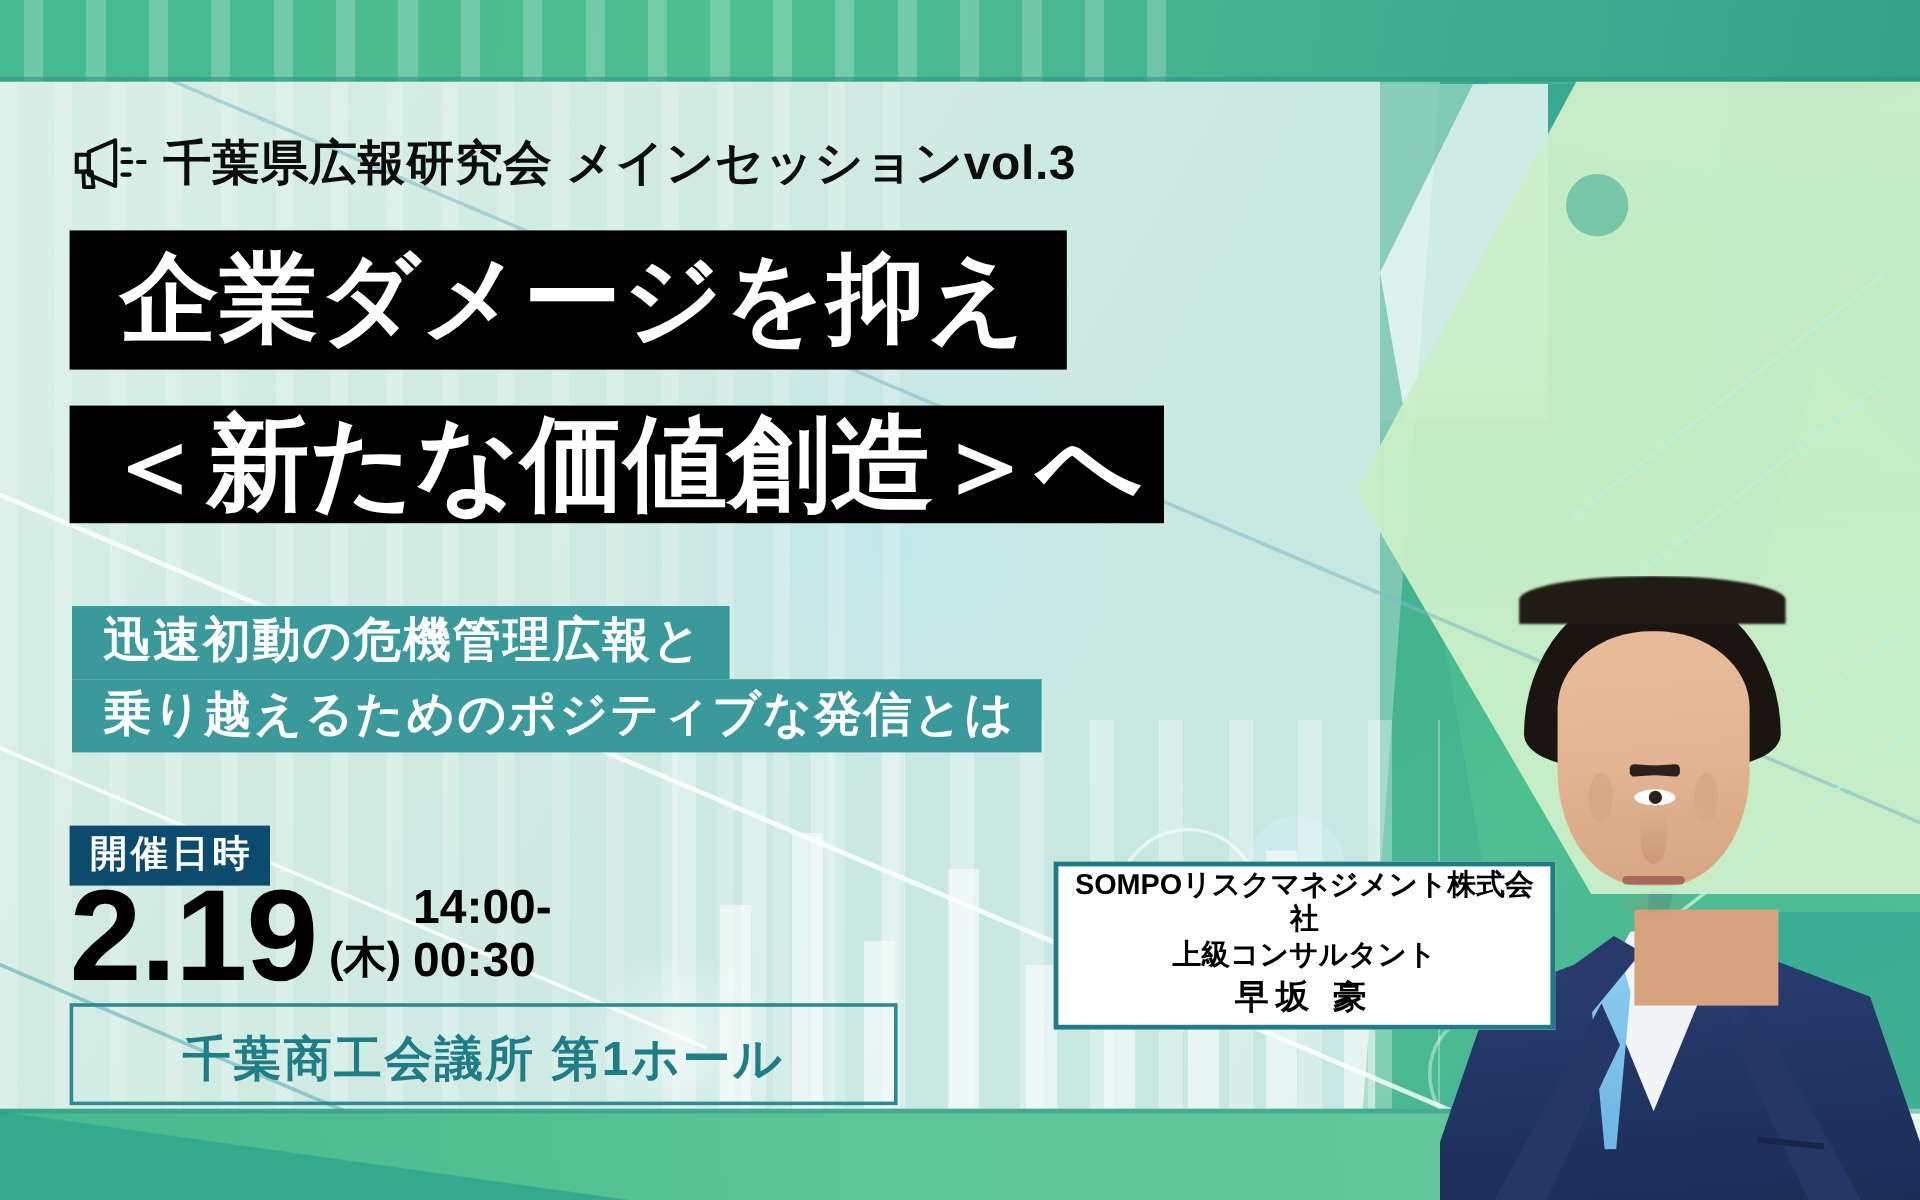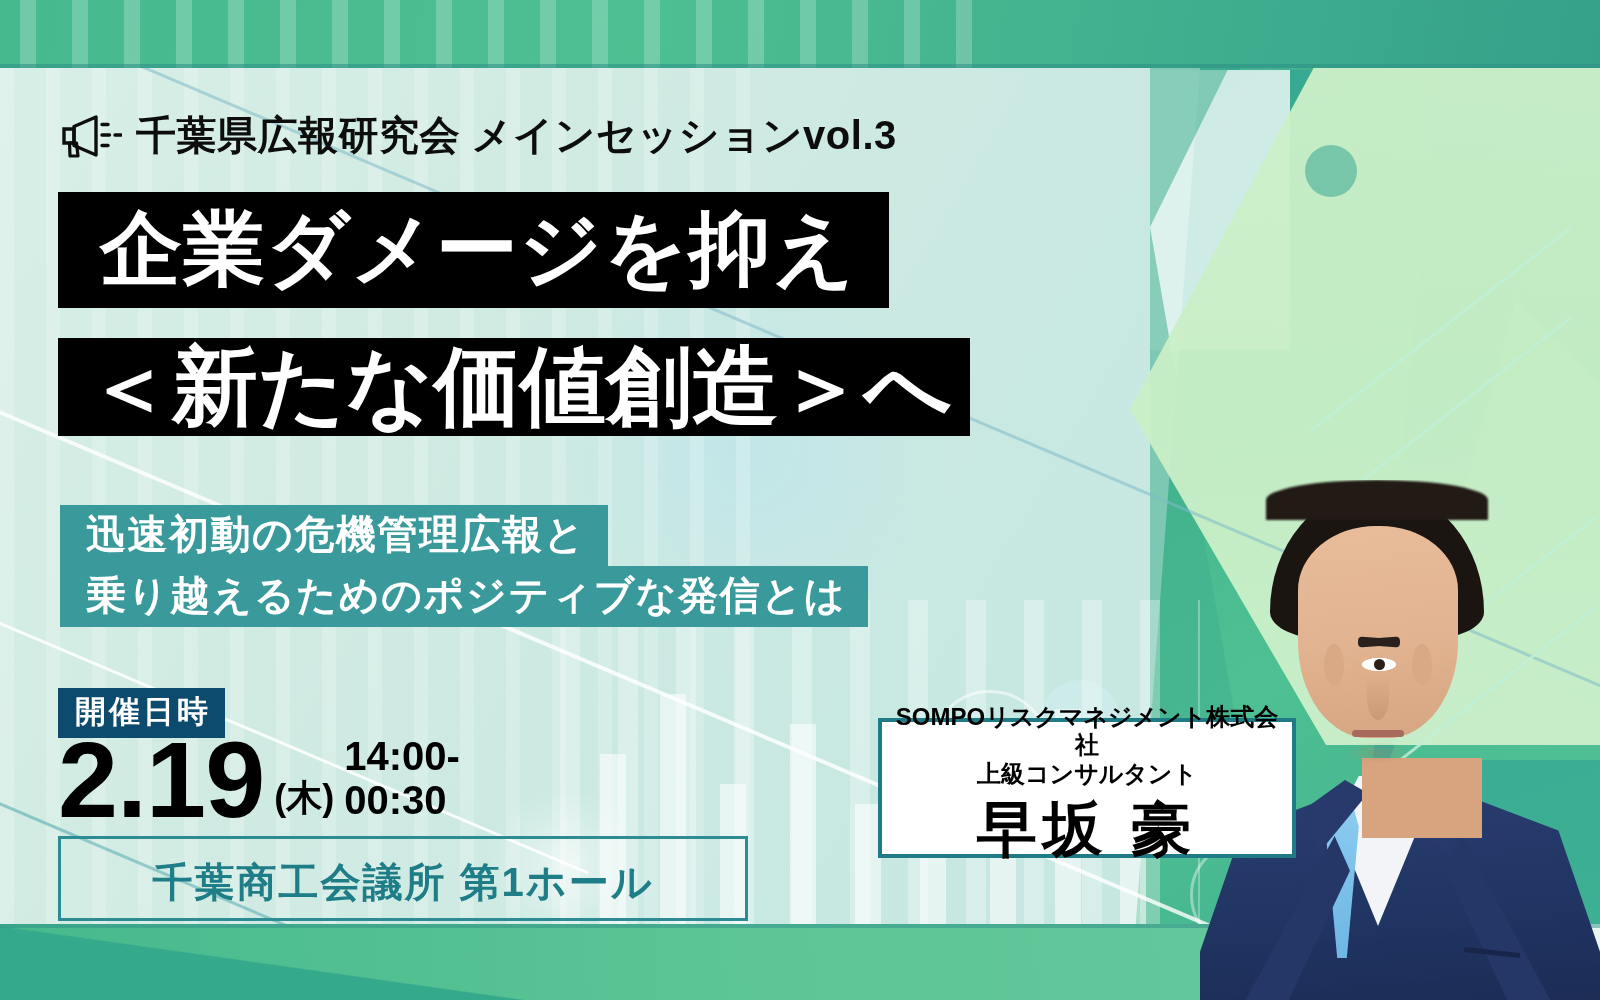--- a/index.html
+++ b/index.html
@@ -306,21 +306,21 @@
   
   .speaker-card {
     position:absolute; left:878px; top:718px; width:418px; height:140px;
     background:#fff; border:4px solid #1f7c86;
     display:flex; flex-direction:column; align-items:center;
     justify-content:center; text-align:center; color:#000;
     padding:6px 8px 8px;
   }
   .sp-org { font-size:24px; font-weight:700; letter-spacing:0px; line-height:1.18; }
   .sp-role { font-size:24px; font-weight:700; line-height:1.22; }
-  .sp-name { font-size:60px; font-weight:700; letter-spacing:6px; margin-top:2px; }
+  .sp-name { font-size:28px; font-weight:700; letter-spacing:6px; margin-top:2px; }
 </style>
 </head>
 <body>
 
 <div id="banner">
 
   <div class="bg bg-base"></div>
   <div class="right-green"></div>
   <div class="right-green-dark"></div>
   <div class="right-green-lite"></div>

